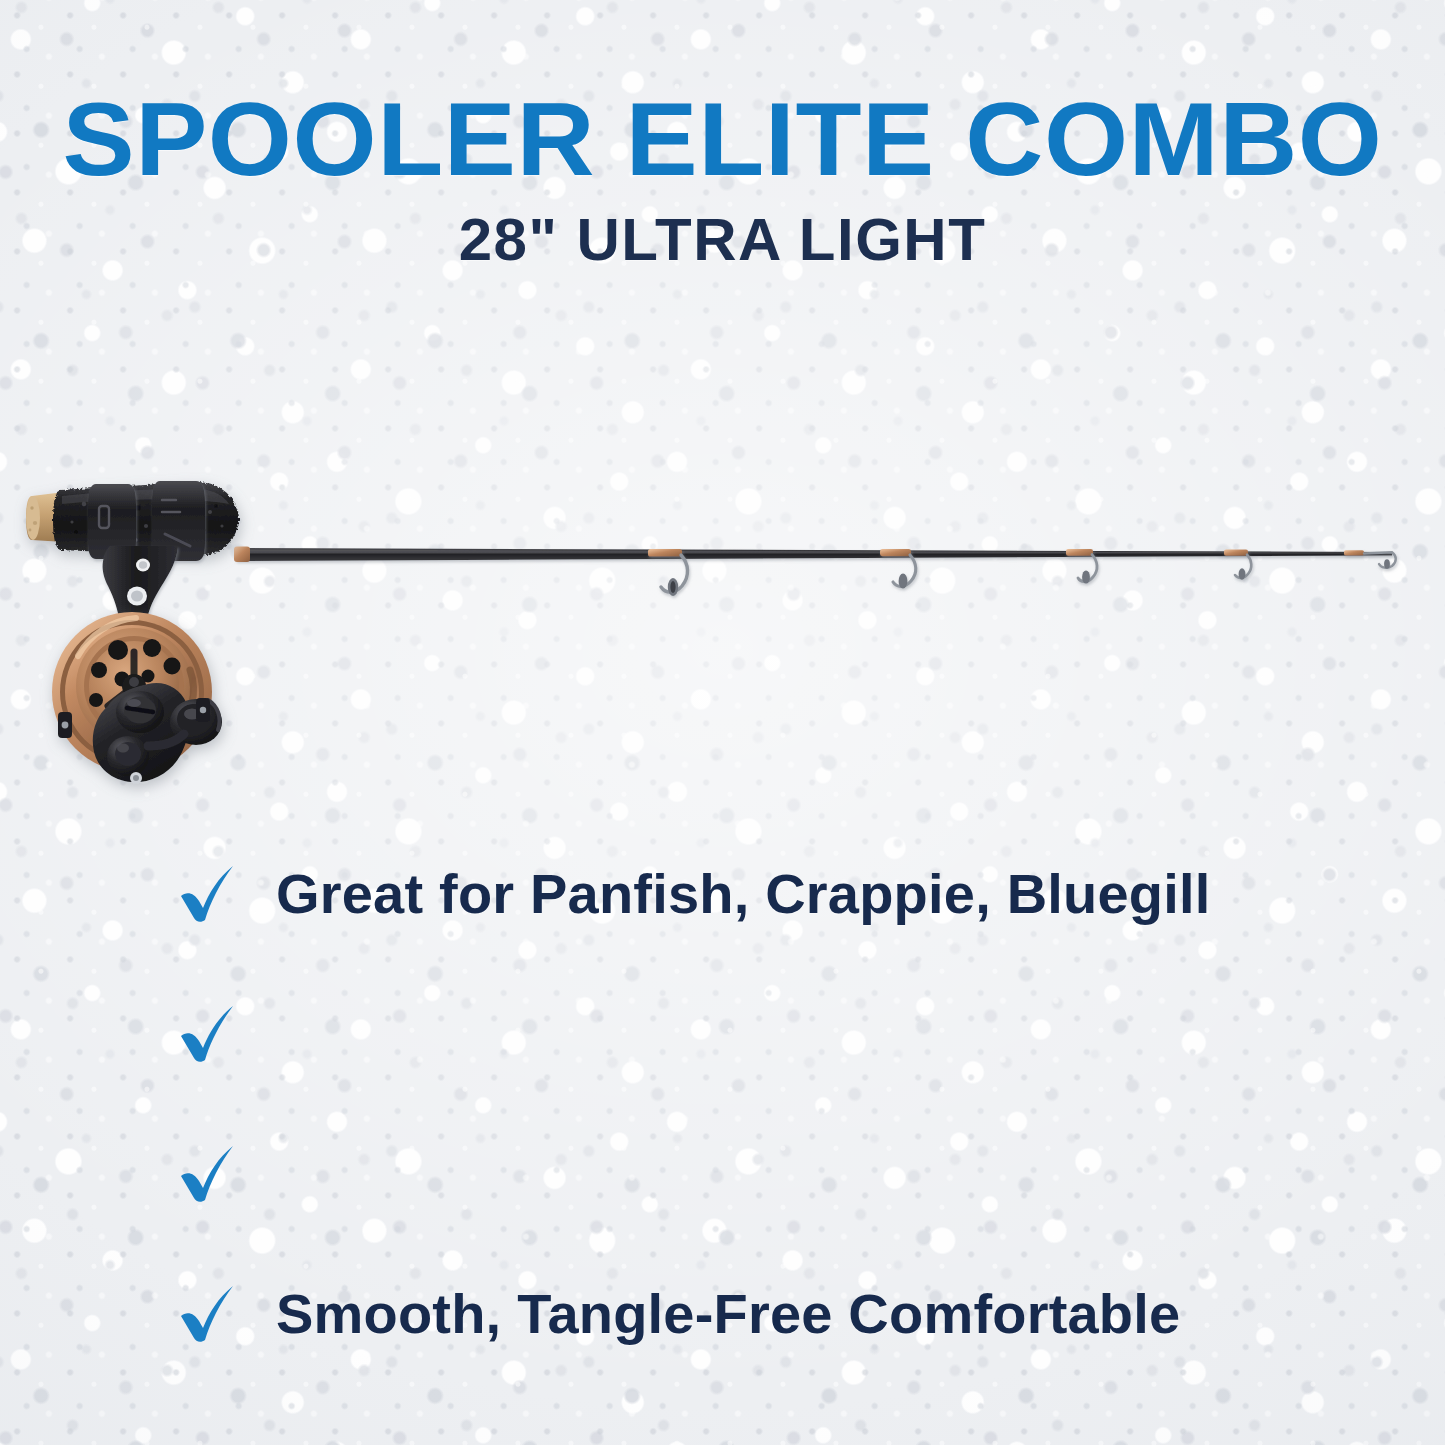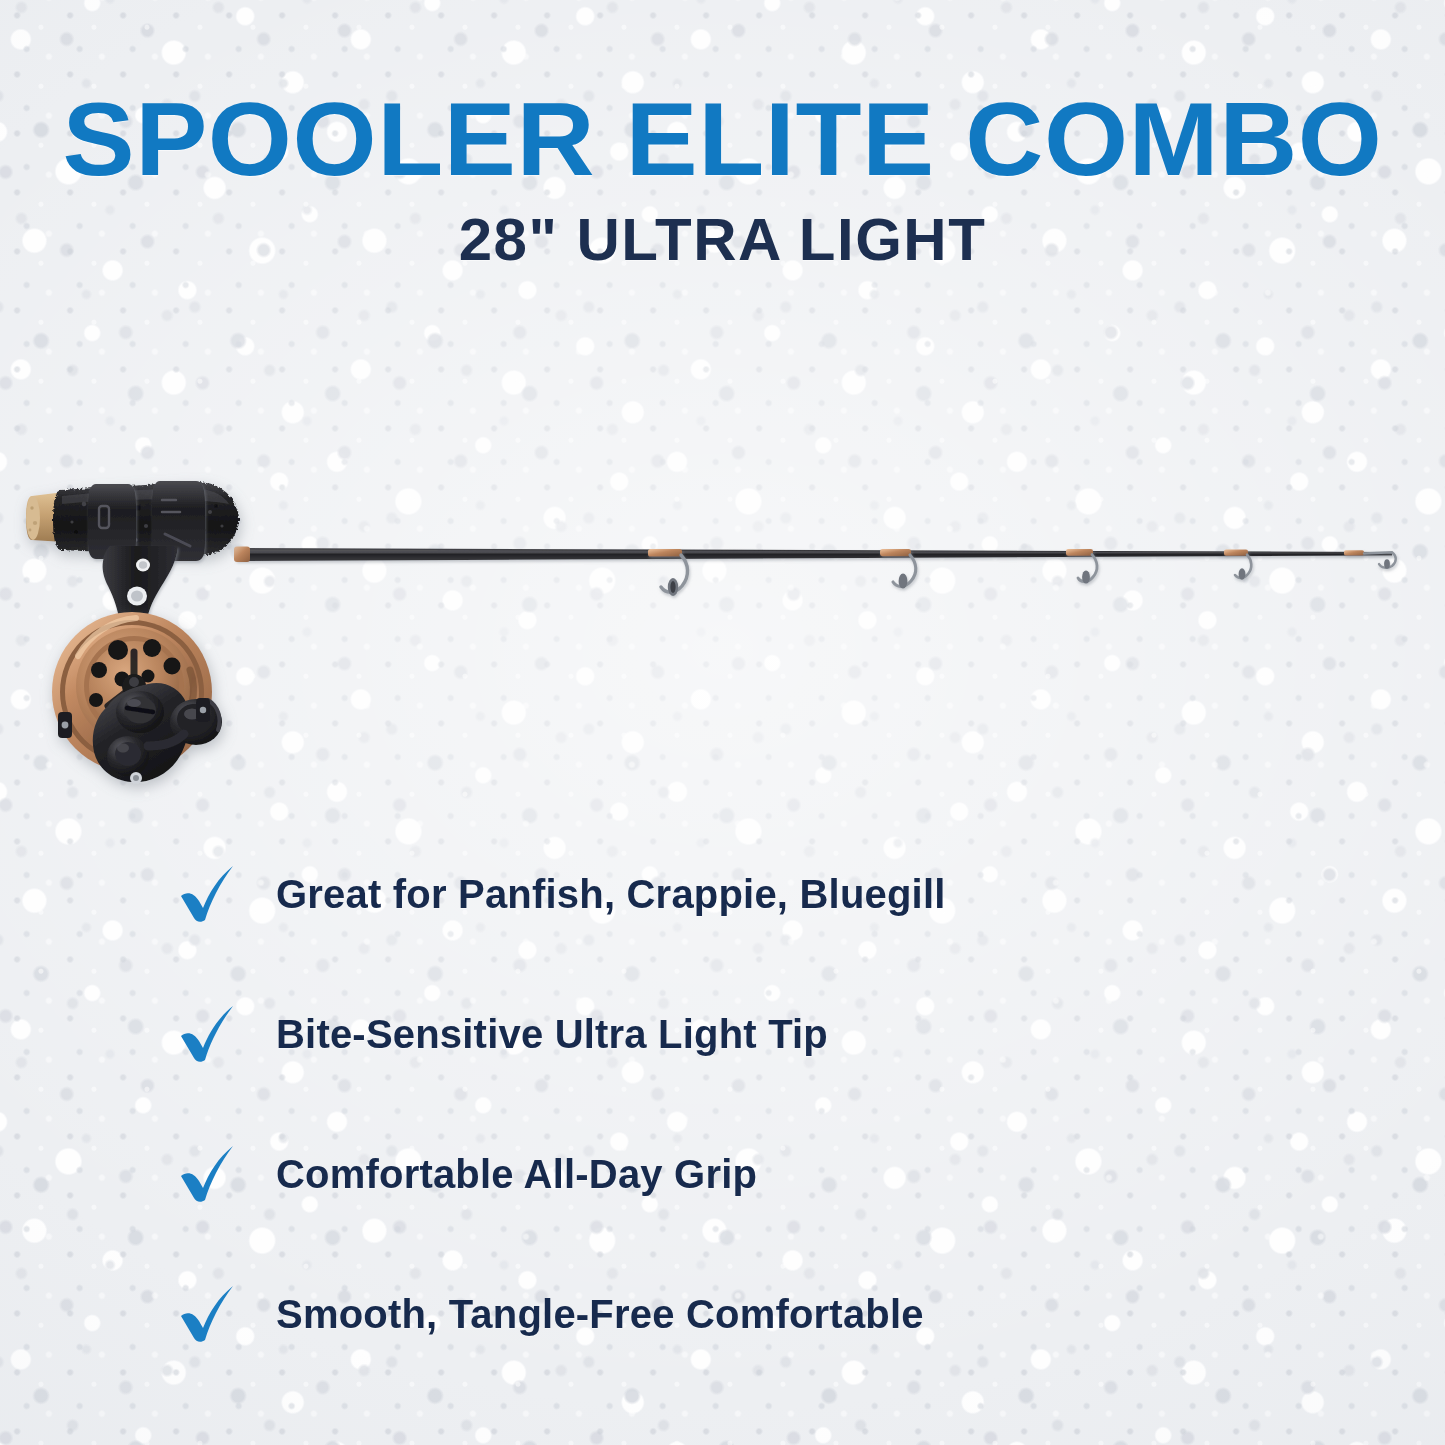--- a/index.html
+++ b/index.html
@@ -147,21 +147,21 @@
   .check-icon {
     width: 64px;
     min-width: 64px;
     height: 62px;
     margin-right: 36px;
     display: block;
   }
   .feature-text {
     font-family: "Liberation Sans Narrow", "Liberation Sans", sans-serif;
     font-weight: 700;
-    font-size: 40px;
+    font-size: 56px;
     line-height: 1.02;
     color: #172a4d;
     letter-spacing: 0.2px;
     white-space: nowrap;
     text-shadow: 0 1px 0 rgba(255,255,255,0.45);
   }
 </style>
 </head>
 <body>
 
@@ -434,28 +434,26 @@
       <svg class="check-icon" viewBox="0 0 64 62">
         <path d="M5 33 C11 28, 18 30, 23 38 L27 45 C33 30, 42 15, 57 3 C44 20, 34 40, 29 57 C25 60, 20 59, 18 55 Z" fill="#1b7fc4"></path>
       </svg>
       <span class="feature-text">Great for Panfish, Crappie, Bluegill</span>
     </div>
 
     <div class="feature-row">
       <svg class="check-icon" viewBox="0 0 64 62">
         <path d="M5 33 C11 28, 18 30, 23 38 L27 45 C33 30, 42 15, 57 3 C44 20, 34 40, 29 57 C25 60, 20 59, 18 55 Z" fill="#1b7fc4"></path>
       </svg>
-      <span class="feature-text">Bite-Sensitive Ultra Light Tip</span>
     </div>
 
     <div class="feature-row">
       <svg class="check-icon" viewBox="0 0 64 62">
         <path d="M5 33 C11 28, 18 30, 23 38 L27 45 C33 30, 42 15, 57 3 C44 20, 34 40, 29 57 C25 60, 20 59, 18 55 Z" fill="#1b7fc4"></path>
       </svg>
-      <span class="feature-text">Comfortable All-Day Grip</span>
     </div>
 
     <div class="feature-row">
       <svg class="check-icon" viewBox="0 0 64 62">
         <path d="M5 33 C11 28, 18 30, 23 38 L27 45 C33 30, 42 15, 57 3 C44 20, 34 40, 29 57 C25 60, 20 59, 18 55 Z" fill="#1b7fc4"></path>
       </svg>
       <span class="feature-text">Smooth, Tangle-Free Comfortable</span>
     </div>
 
   </div>

